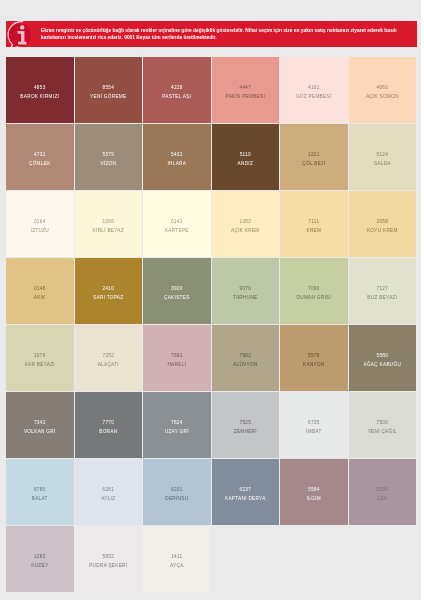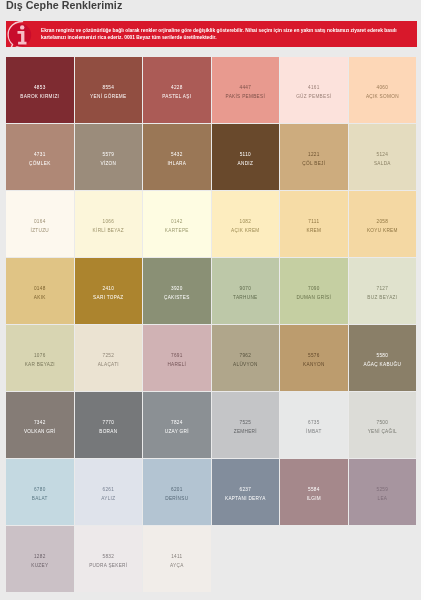--- a/index.html
+++ b/index.html
@@ -51,21 +51,20 @@
   .sw .nm   { font-size:4.7px; letter-spacing:0.3px; line-height:6px; margin-top:3px;
               text-align:center; white-space:nowrap; }
 </style>
 </head>
 <body>
 
 <div id="page" style="background: rgb(234, 234, 234);">
 
   <div id="right-edge"></div>
 
-  <div id="page-title">Dış Cephe Renklerimiz</div>
 
   <div id="notice" style="background: rgb(216, 24, 43);">
     <span id="notice-bubble">
       <svg width="40" height="30" viewBox="0 0 40 30" xmlns="http://www.w3.org/2000/svg" aria-hidden="true">
         <path d="M16.5 0.4 C8.2 0.4 2.2 6.2 2.2 13.5 C2.2 17.4 3.9 20.9 6.6 23.3 L4.1 29.1 L11.0 26.0 C12.7 26.5 14.6 26.7 16.5 26.7" fill="none" stroke="#f6c8d1" stroke-width="1.45" stroke-linejoin="round" stroke-linecap="round"></path>
         <circle cx="14.0" cy="14.0" r="11.2" fill="#c80c2c"></circle>
         <g>
           <circle cx="16.2" cy="6.4" r="2.2" fill="#f7bdc6"></circle>
           <path d="M11.5 10.1 L18.4 10.1 L18.4 20.7 L20.5 20.7 L20.5 23.5 L12.1 23.5 L12.1 20.7 L15.1 20.7 L15.1 12.7 L11.5 12.7 Z" fill="#f7bdc6"></path>
         </g>

